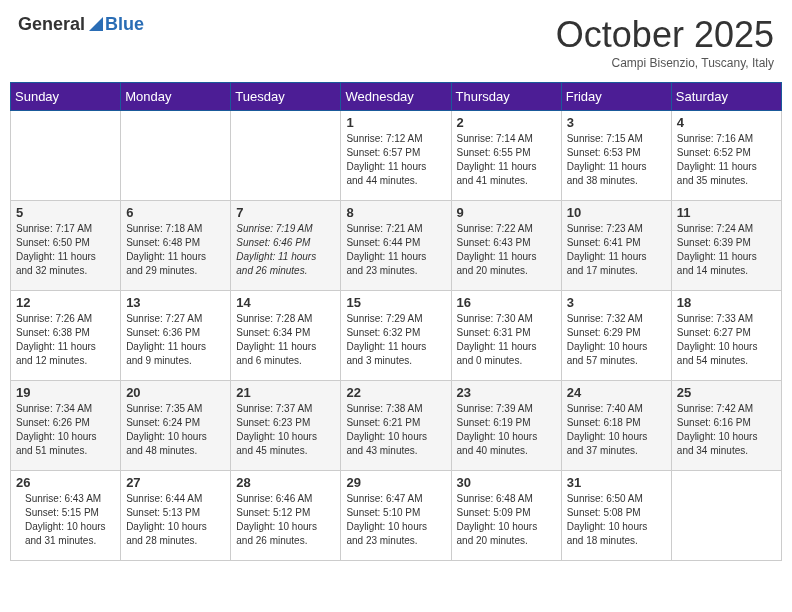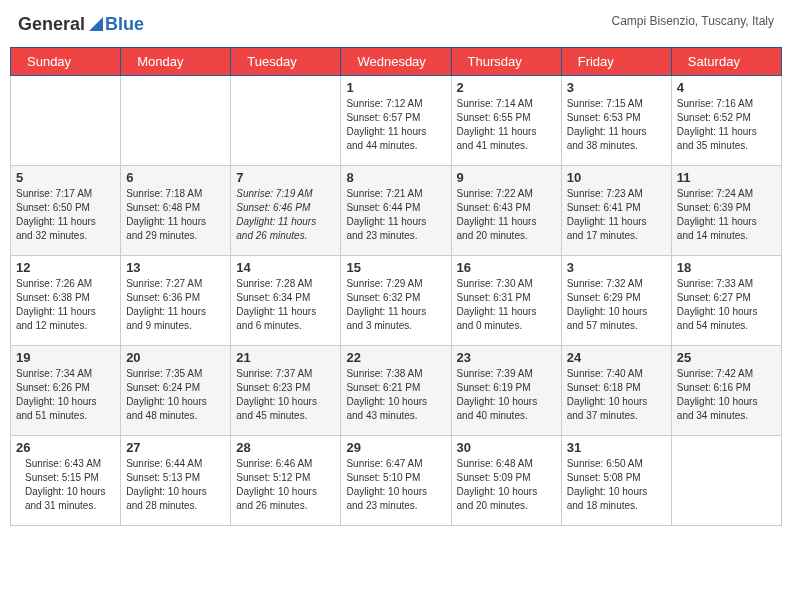--- a/index.html
+++ b/index.html
@@ -47,23 +47,23 @@
     .subtitle {
       font-size: 12px;
       color: #555;
     }
     .calendar {
       width: 100%;
       border-collapse: collapse;
       font-size: 11px;
     }
     .calendar th {
-      background-color: #ef4444;
+      background-color: #4c1d95;
       color: #fff;
-      padding: 6px 16px;
+      padding: 6px 4px;
       text-align: left;
       font-weight: normal;
       font-size: 13px;
       border: 1px solid #1a5a9a;
     }
     .calendar td {
       border: 1px solid #ccc;
       vertical-align: top;
       padding: 4px 5px;
       width: 14.28%;
@@ -96,20 +96,21 @@
   <div class="logo">
     <div class="logo-row">
       <span class="logo-general">General</span>
       <svg width="18" height="18" viewBox="0 0 18 18" style="margin-left:2px;margin-top:-2px;">
         <polygon points="2,16 16,16 16,2" fill="#2a6db5"></polygon>
       </svg>
     </div>
     <span class="logo-blue">Blue</span>
   </div>
   <div class="title-section">
+    <div class="month-title">October 2025</div>
     <div class="subtitle">Campi Bisenzio, Tuscany, Italy</div>
   </div>
 </div>
 
 <table class="calendar">
   <thead>
     <tr>
     <th>Sunday</th>
         <th>Monday</th>
         <th>Tuesday</th>

